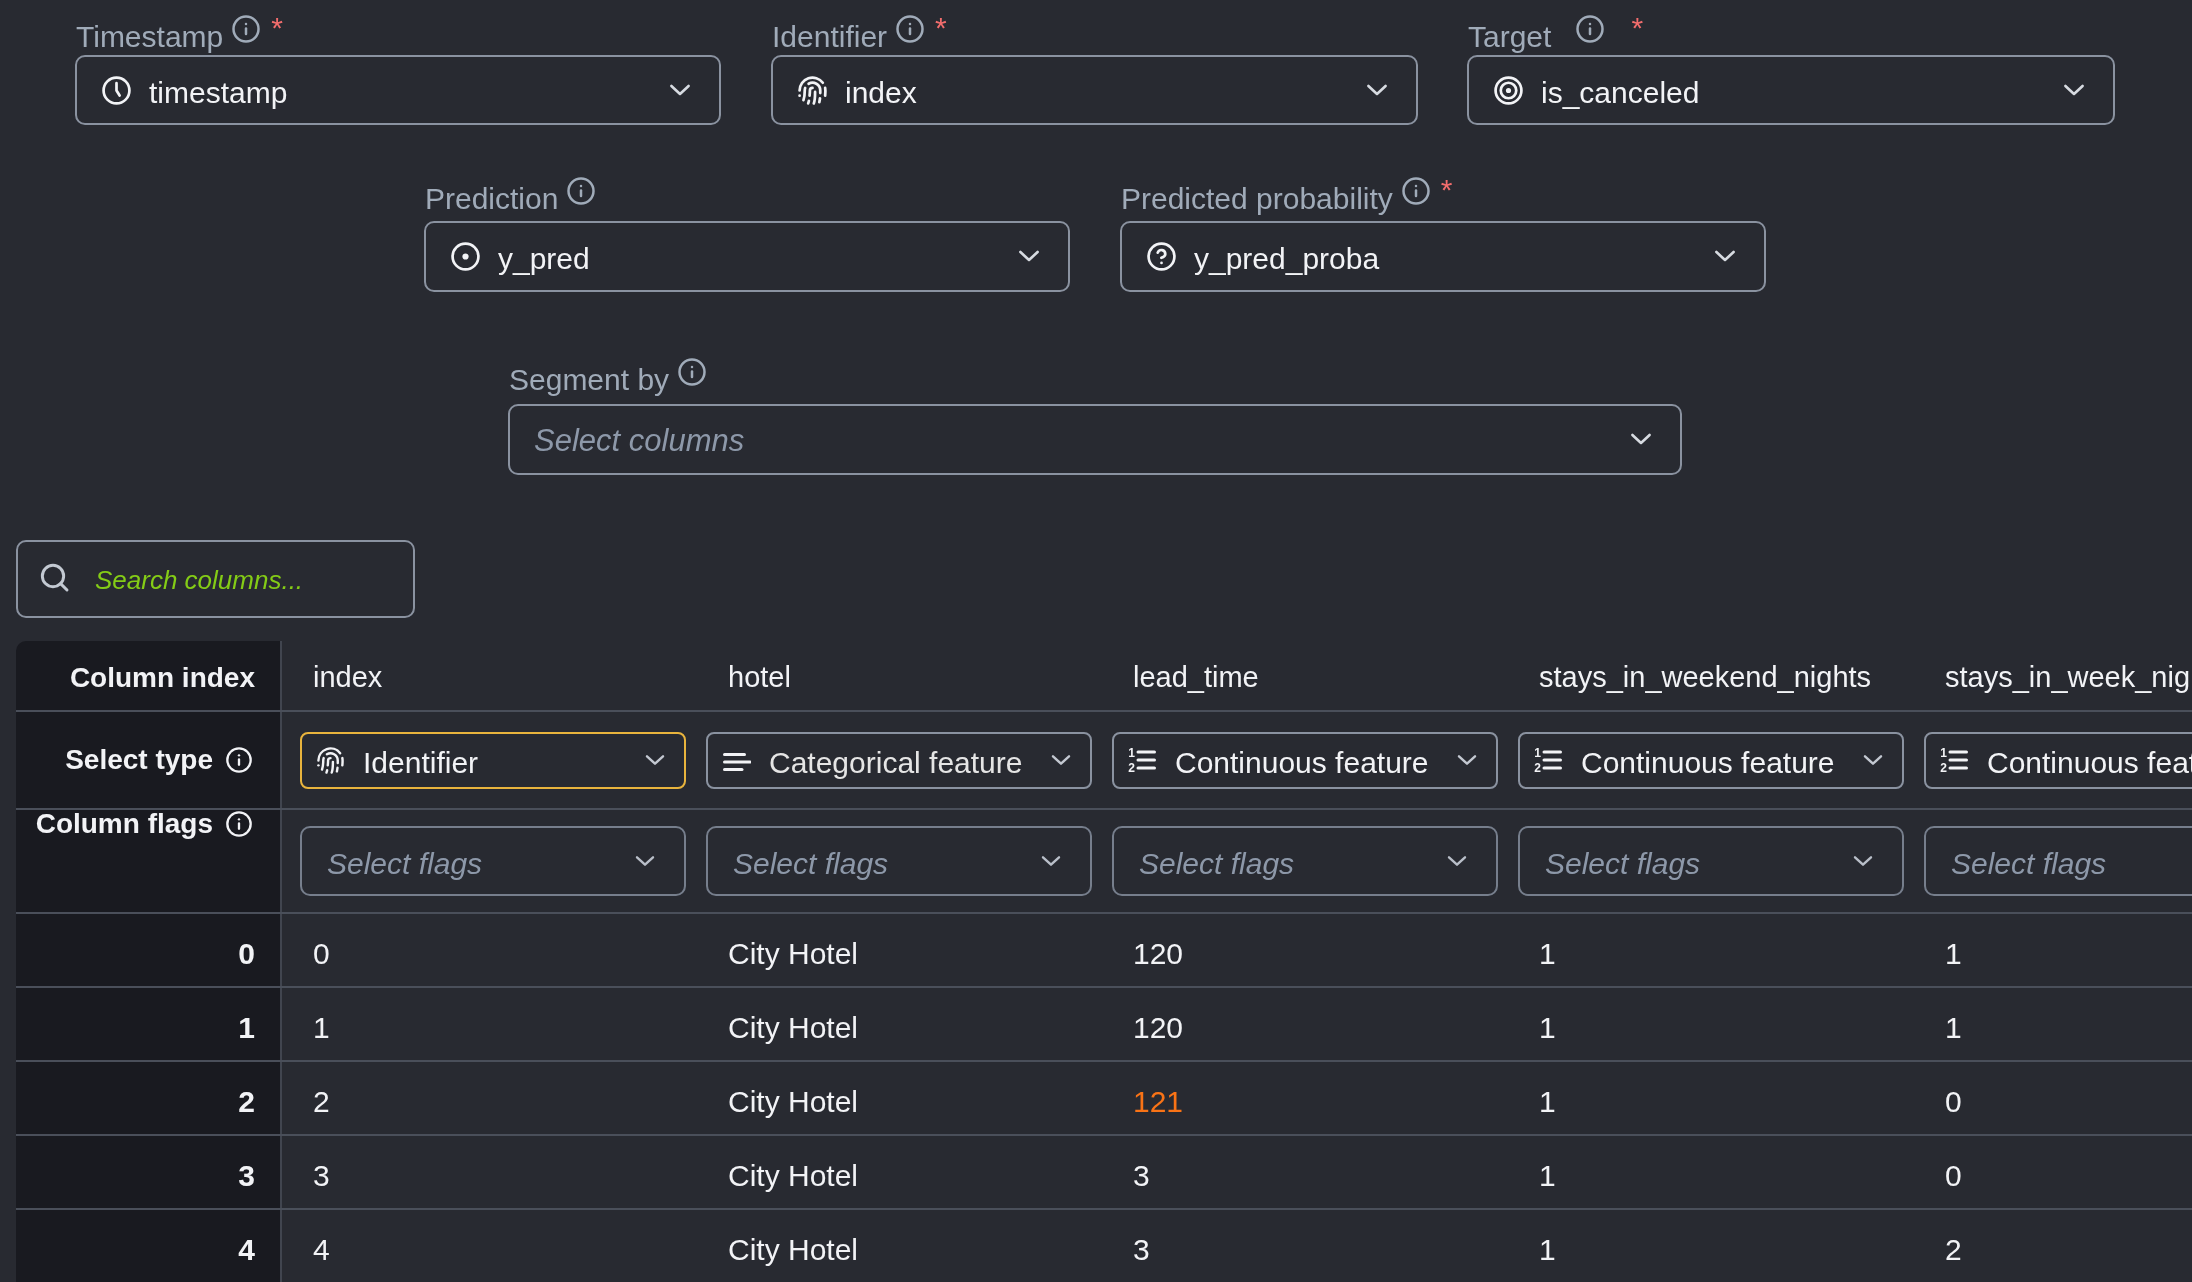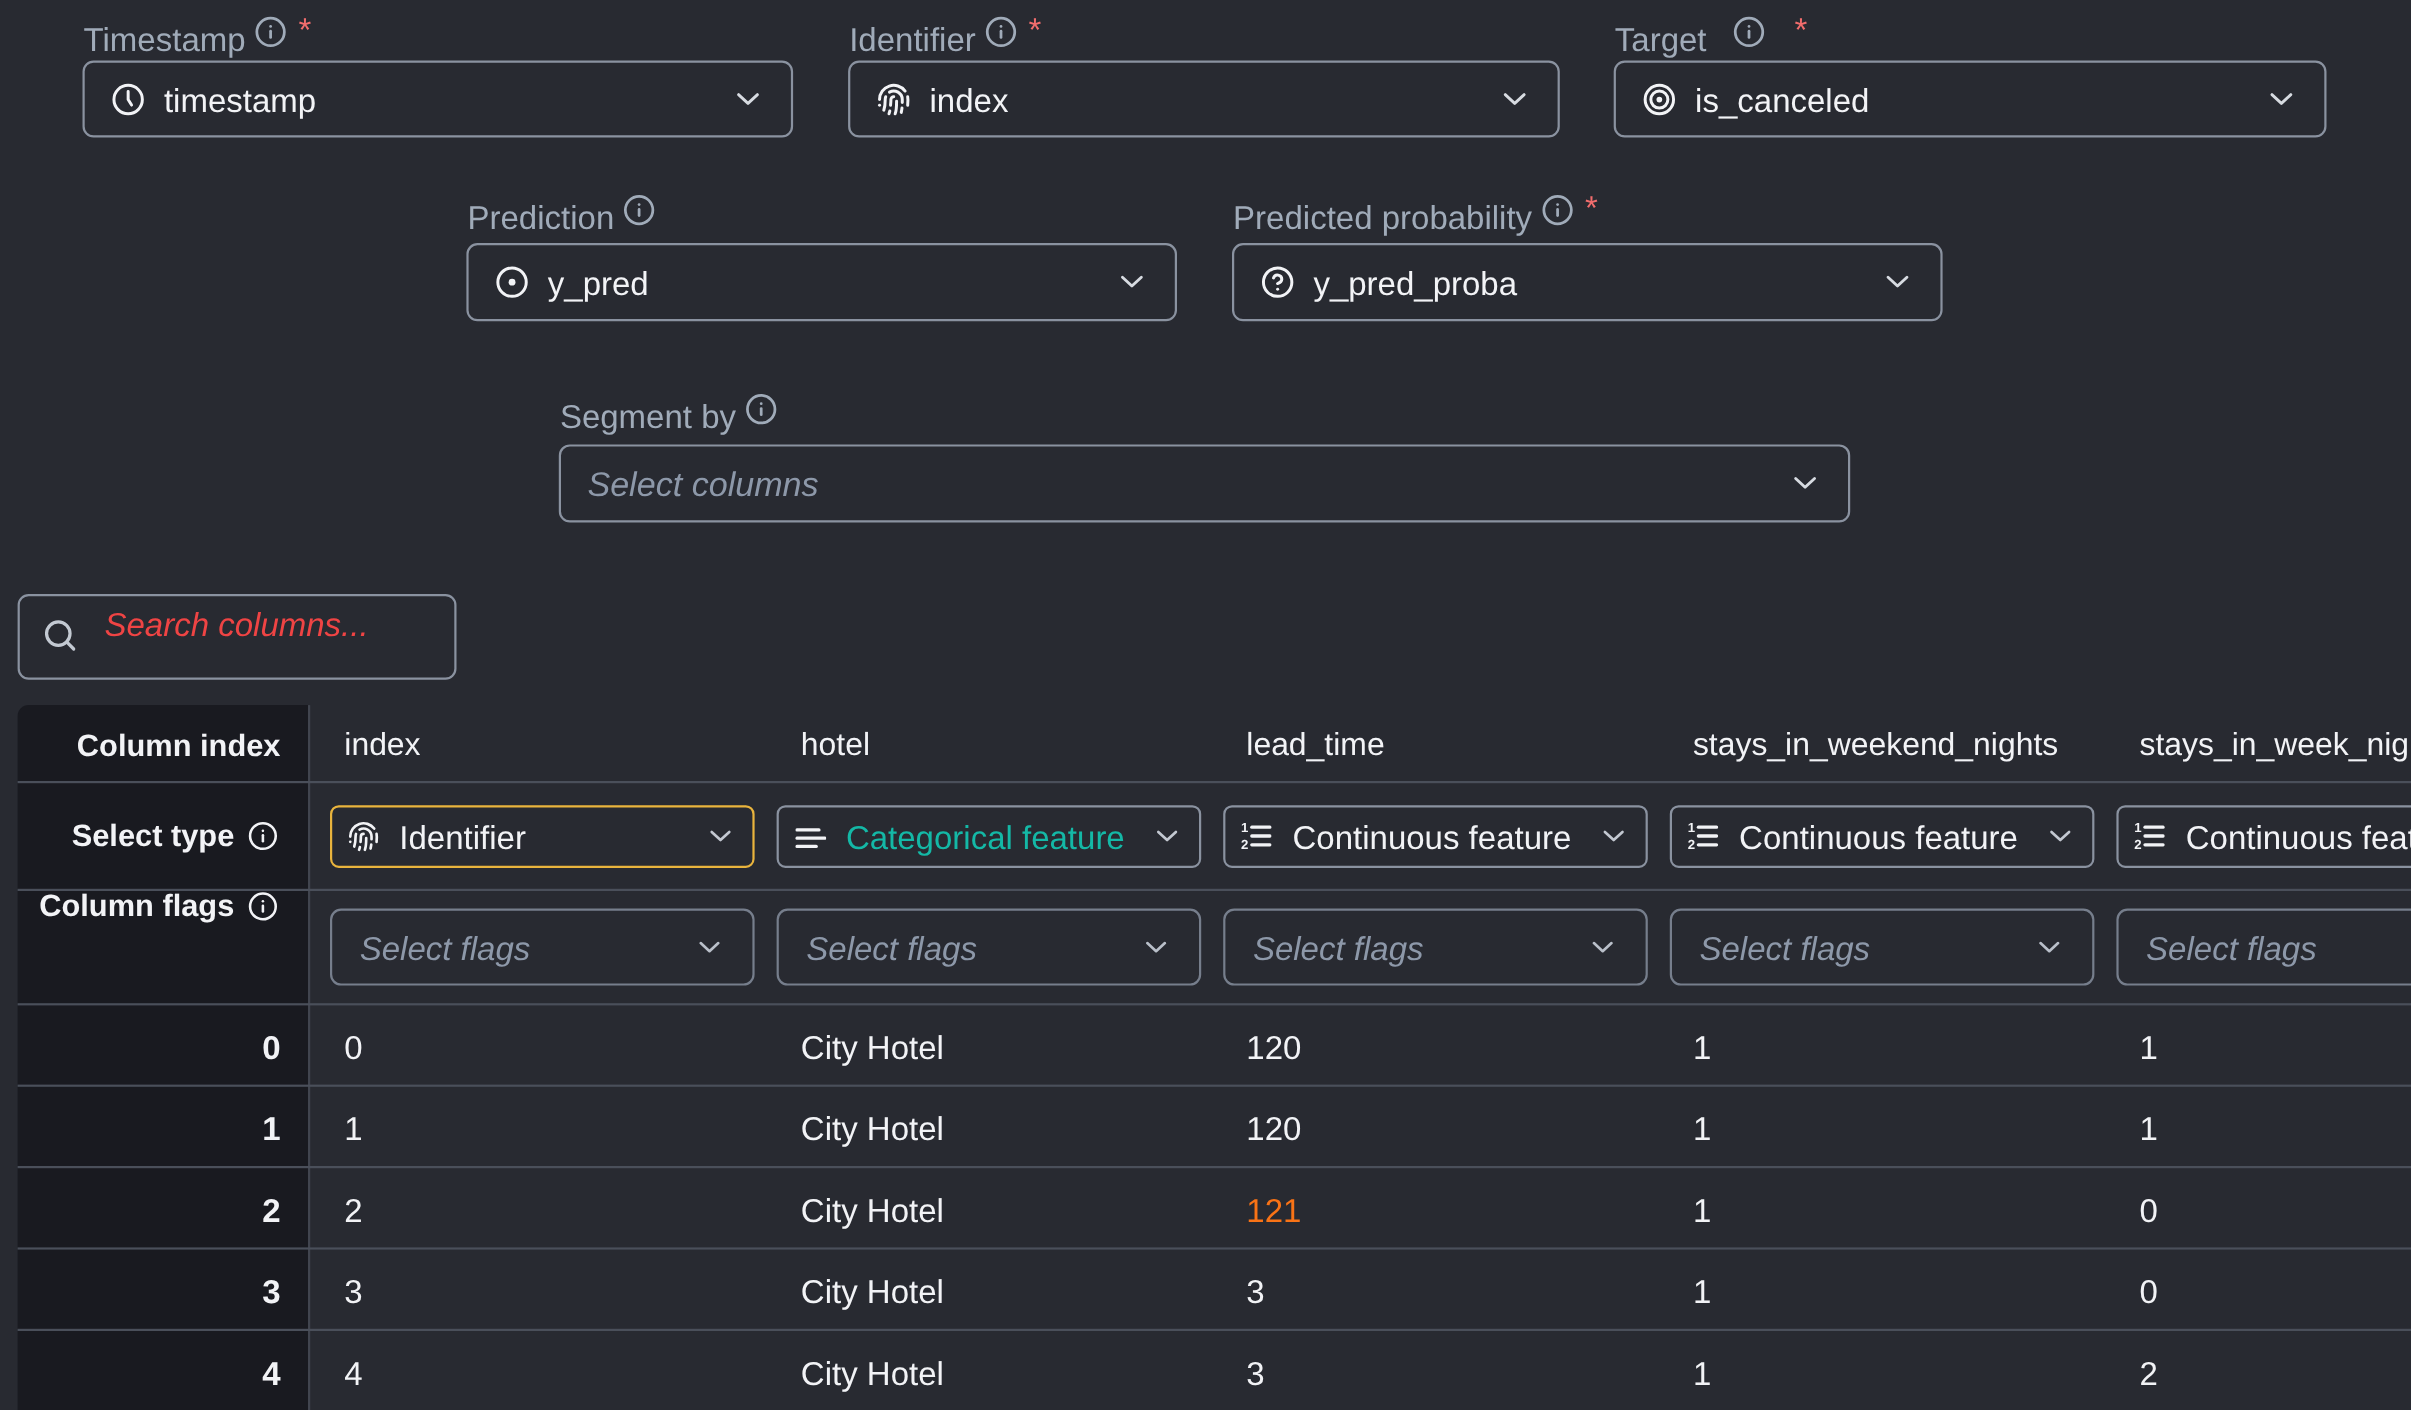--- a/index.html
+++ b/index.html
@@ -131,21 +131,21 @@
 <svg class="abs" style="left:1629px;top:427px" width="24" height="24" viewBox="0 0 24 24" fill="none" stroke="#d7dbe1" stroke-width="2.6" stroke-linecap="round" stroke-linejoin="round">
     <polyline points="3.4000000000000004 8.0 12 16.0 20.6 8.0"></polyline>
   </svg>
 <div class="abs" style="left:16px;top:540px;width:399px;height:78px;border:2px solid #8a92a0;border-radius:10px"></div>
 <div class="abs" style="left:39px;top:562px;width:32px;height:32px">
     <svg width="32" height="32" viewBox="0 0 24 24" fill="none" stroke="#c3c9d2" stroke-width="2.2" stroke-linecap="round" stroke-linejoin="round">
       <circle cx="10.5" cy="10.5" r="8"></circle>
       <line x1="16.2" y1="16.2" x2="21" y2="21"></line>
     </svg>
   </div>
-<div class="t" style="left:95px;top:569px;color:#ef4444;font-size:30px;font-weight:400;font-style:italic">Search columns...</div>
+<div class="t" style="left:95px;top:581px;color:#84cc16;font-size:26px;font-weight:400;font-style:italic">Search columns...</div>
 <div class="abs" style="left:16px;top:641px;width:264px;height:641px;background:#191a20;border-top-left-radius:10px"></div>
 <div class="abs" style="left:280px;top:641px;width:2px;height:641px;background:#41454f"></div>
 <div class="abs" style="left:16px;top:710px;width:2176px;height:2px;background:#4a4f5a"></div>
 <div class="abs" style="left:16px;top:808px;width:2176px;height:2px;background:#4a4f5a"></div>
 <div class="abs" style="left:16px;top:912px;width:2176px;height:2px;background:#4a4f5a"></div>
 <div class="abs" style="left:16px;top:986px;width:2176px;height:2px;background:#4a4f5a"></div>
 <div class="abs" style="left:16px;top:1060px;width:2176px;height:2px;background:#4a4f5a"></div>
 <div class="abs" style="left:16px;top:1134px;width:2176px;height:2px;background:#4a4f5a"></div>
 <div class="abs" style="left:16px;top:1208px;width:2176px;height:2px;background:#4a4f5a"></div>
 <div class="t" style="right:1937px;top:678px;color:#f2f3f6;font-size:28px;font-weight:700;">Column index</div>
@@ -169,21 +169,21 @@
       <line x1="12" y1="16" x2="12" y2="11.5"></line>
       <line x1="12" y1="8" x2="12.01" y2="8"></line>
     </svg>
   </div>
 <div class="abs" style="left:300px;top:732px;width:386px;height:57px;border:2px solid #e9b43d;border-radius:8px"></div>
 <div class="t" style="left:363px;top:763px;color:#f2f3f6;font-size:30px;font-weight:400;">Identifier</div>
 <svg class="abs" style="left:643px;top:748px" width="24" height="24" viewBox="0 0 24 24" fill="none" stroke="#c3c8d1" stroke-width="2.4" stroke-linecap="round" stroke-linejoin="round">
     <polyline points="4 8.3 12 15.7 20 8.3"></polyline>
   </svg>
 <div class="abs" style="left:706px;top:732px;width:386px;height:57px;border:2px solid #8a92a0;border-radius:8px"></div>
-<div class="t" style="left:769px;top:763px;color:#14b8a6;font-size:30px;font-weight:400;">Categorical feature</div>
+<div class="t" style="left:769px;top:763px;color:#e5e5e5;font-size:30px;font-weight:400;">Categorical feature</div>
 <svg class="abs" style="left:1049px;top:748px" width="24" height="24" viewBox="0 0 24 24" fill="none" stroke="#c3c8d1" stroke-width="2.4" stroke-linecap="round" stroke-linejoin="round">
     <polyline points="4 8.3 12 15.7 20 8.3"></polyline>
   </svg>
 <div class="abs" style="left:1112px;top:732px;width:386px;height:57px;border:2px solid #8a92a0;border-radius:8px"></div>
 <div class="t" style="left:1175px;top:763px;color:#f2f3f6;font-size:30px;font-weight:400;">Continuous feature</div>
 <svg class="abs" style="left:1455px;top:748px" width="24" height="24" viewBox="0 0 24 24" fill="none" stroke="#c3c8d1" stroke-width="2.4" stroke-linecap="round" stroke-linejoin="round">
     <polyline points="4 8.3 12 15.7 20 8.3"></polyline>
   </svg>
 <div class="abs" style="left:1518px;top:732px;width:386px;height:57px;border:2px solid #8a92a0;border-radius:8px"></div>
 <div class="t" style="left:1581px;top:763px;color:#f2f3f6;font-size:30px;font-weight:400;">Continuous feature</div>

